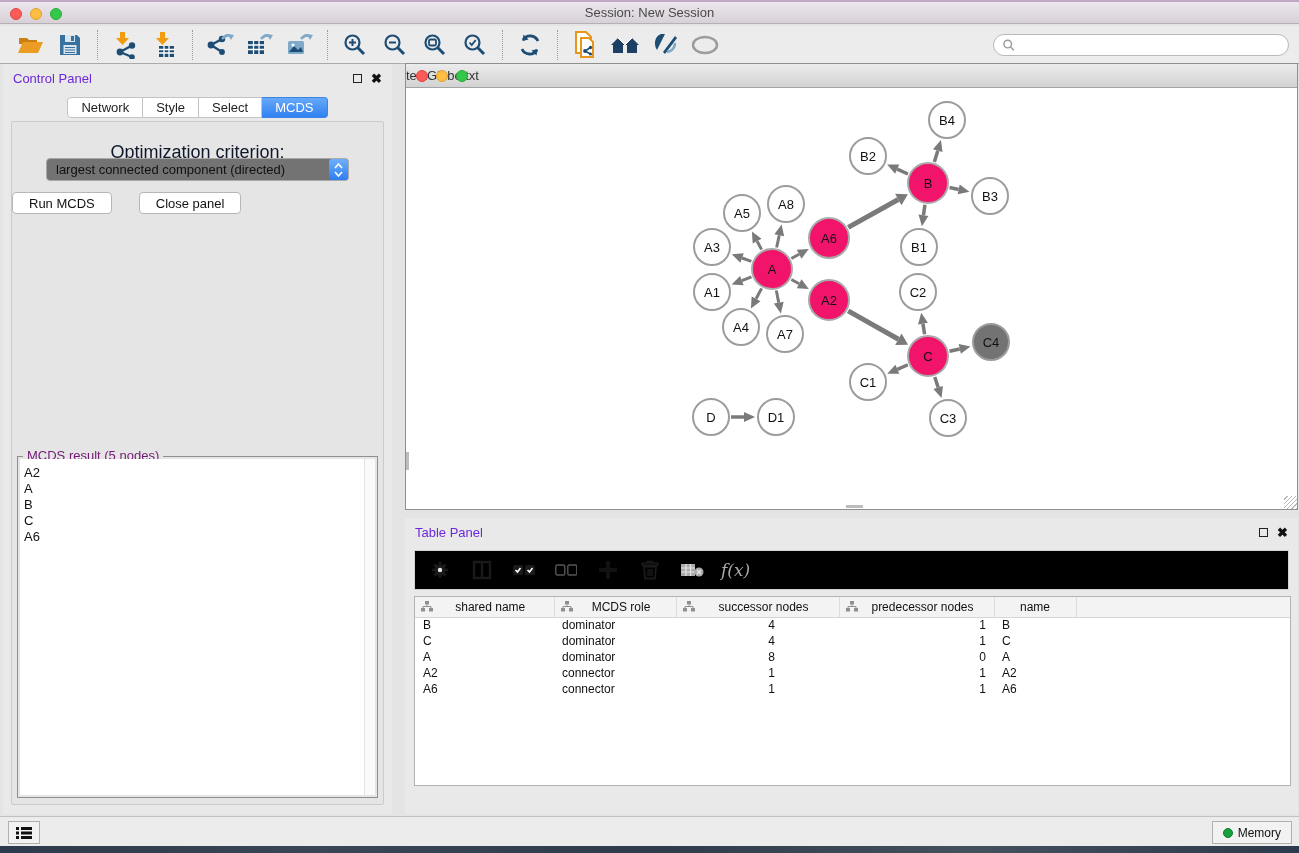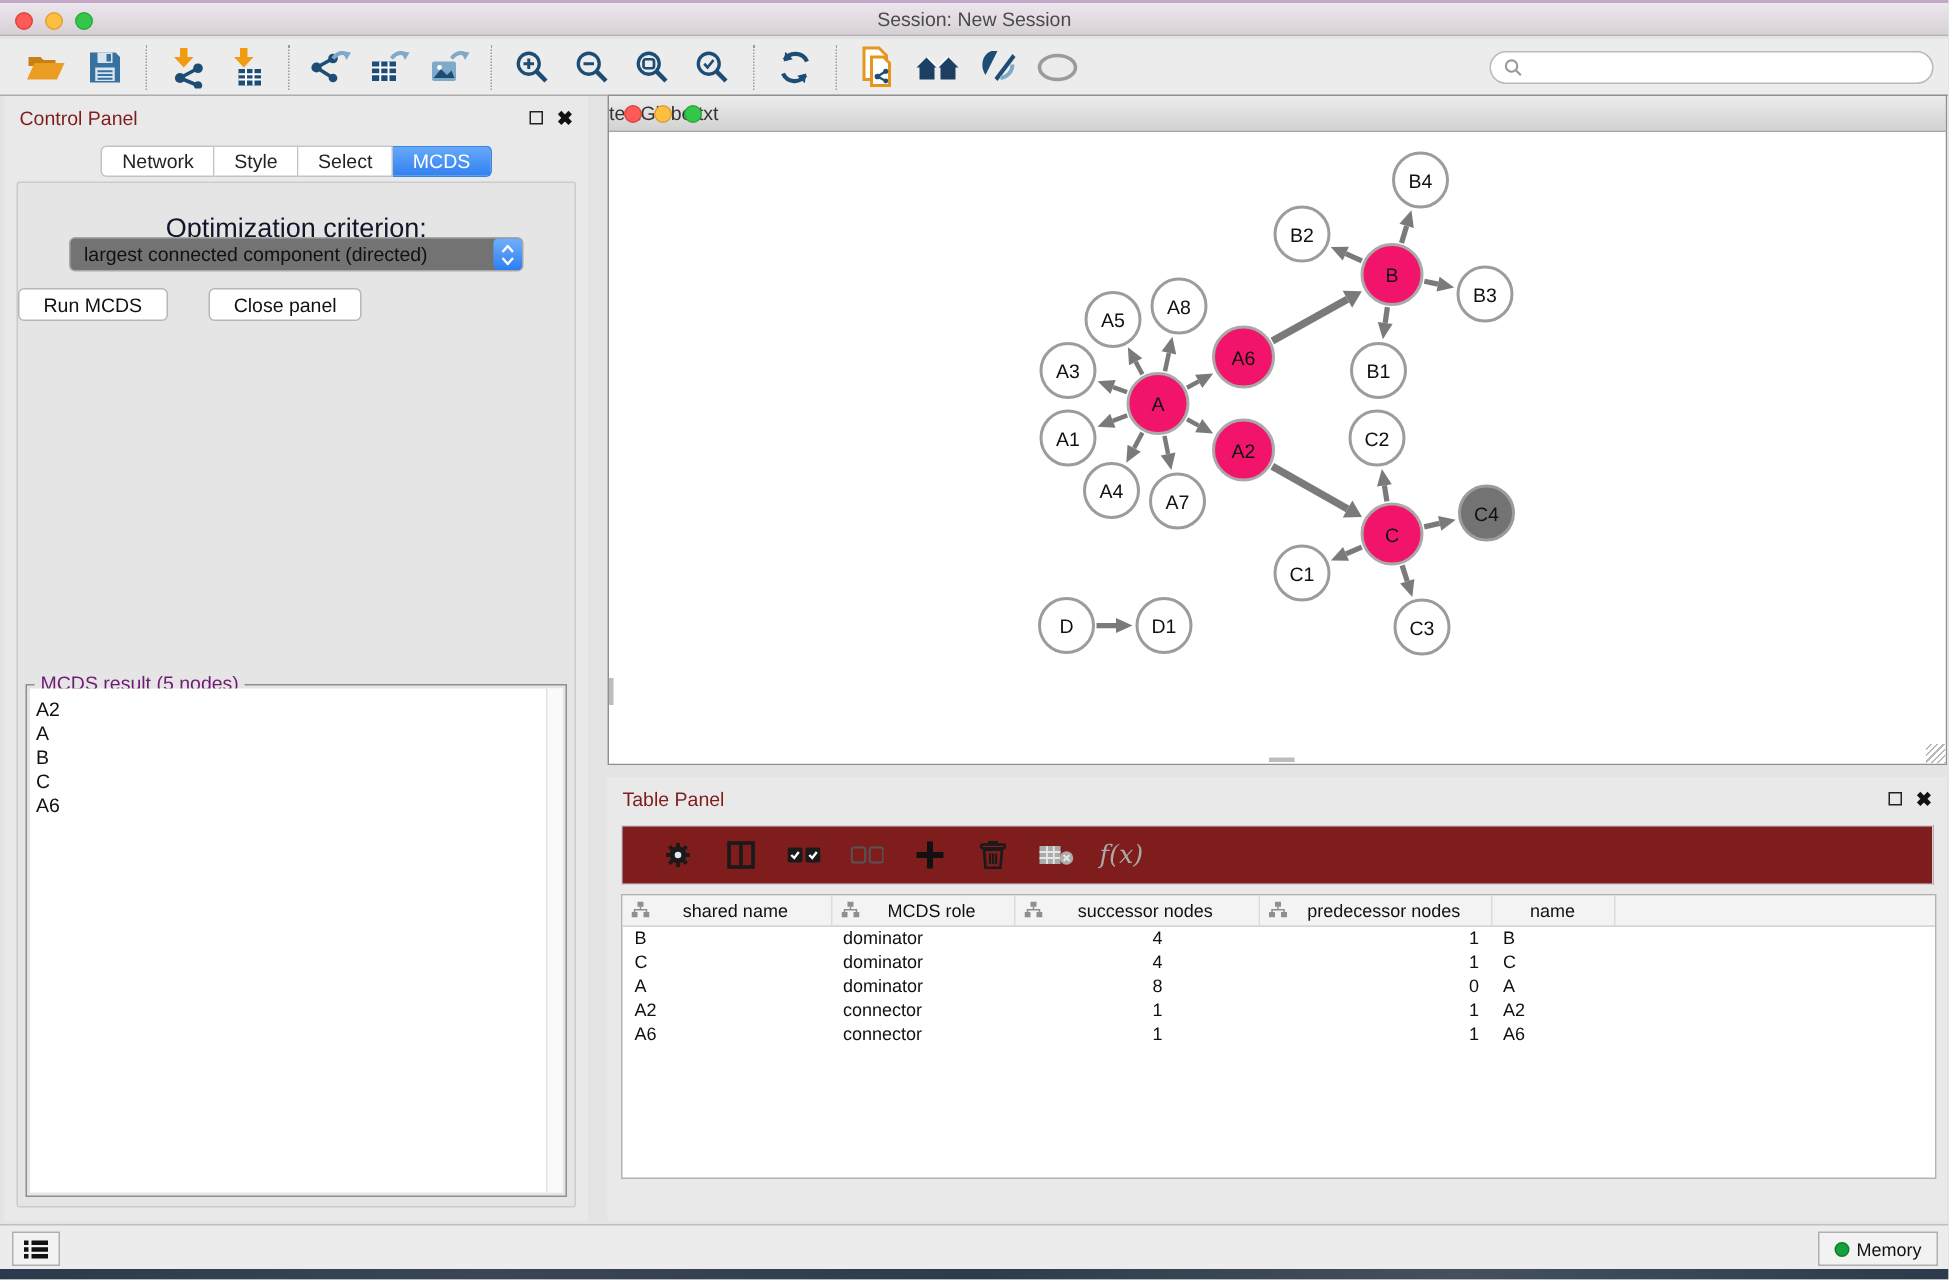--- a/index.html
+++ b/index.html
@@ -22,21 +22,21 @@
     border-bottom:1px solid #ababab; display:flex; align-items:center; padding:0 10px; }
   .tbtn { width:40px; height:32px; display:flex; align-items:center; justify-content:center; }
   .tsep { height:30px; border-left:1px dotted #9a9a9a; margin:0 7px; }
   .searchbox { margin-left:auto; width:296px; height:22px; background:#fff; border:1px solid #b9b9b9;
     border-radius:11px; display:flex; align-items:center; padding:0 8px; }
   .searchbox input { border:none; outline:none; background:transparent; font-size:12px; width:100%; font-family:"Liberation Sans",sans-serif;}
 
   
   .control-panel { position:absolute; left:3px; top:64px; width:389px; height:750px; background:#e9e9e9; }
   .panel-head { height:28px; display:flex; align-items:center; padding:0 10px; }
-  .panel-head .ptitle { font-size:13px; color:#7f1d1d;text-align:right; }
+  .panel-head .ptitle { font-size:13px; color:#6d28d9;text-align:right; }
   .panel-ctrls { margin-left:auto; display:flex; gap:9px; align-items:center; }
   .float-ic { width:9px; height:9px; border:1.5px solid #222; }
   .close-ic { font-size:13px; font-weight:bold; color:#111; line-height:9px; }
   .cp-tabs { display:flex; justify-content:center; margin-top:5px; }
   .seg { display:inline-flex; }
   .seg-tab { background:#fff; border:1px solid #c3c3c3; border-left:none; padding:2px 13px; font-size:13px; color:#222; height:21px; display:flex; align-items:center;}
   .seg-tab:first-child { border-left:1px solid #c3c3c3; border-radius:4px 0 0 4px; }
   .seg-tab:last-child { border-radius:0 4px 4px 0; }
   .seg-tab.active { background:linear-gradient(#67a9f9,#3181f2); border-color:#3c84e4; color:#fff; }
   .cp-body { position:absolute; left:8px; right:8px; top:57px; bottom:9px; background:#e5e5e5;
@@ -67,22 +67,22 @@
   .gnode { position:absolute; border-radius:50%; display:flex; align-items:center; justify-content:center;
     font-size:13px; color:#111; background:#fff; border:2px solid #9c9c9c; }
   .gnode.dominator { border-color:#a9a9a9; }
   .vscroll-thumb { position:absolute; left:0px; top:364px; width:3px; height:18px; background:#bdbdbd; }
   .hscroll-thumb { position:absolute; left:440px; bottom:1px; width:17px; height:3px; background:#bdbdbd; }
   .resize-grip { position:absolute; right:0; bottom:0; width:13px; height:13px;
     background:repeating-linear-gradient(135deg,#fff 0 2px,#b9b9b9 2px 3px); }
 
   
   .table-panel { position:absolute; left:405px; top:518px; width:893px; height:296px; background:#e9e9e9; }
-  .tp-toolbar { position:absolute; left:9px; right:9px; top:32px; height:40px; background:#7f1d1d;
-    border:1px solid #d2d2d2; display:flex; align-items:center; padding-left:24px; gap:16px; }
+  .tp-toolbar { position:absolute; left:9px; right:9px; top:32px; height:40px; background:#000000;
+    border:1px solid #d2d2d2; display:flex; align-items:center; padding-left:12px; gap:16px; }
   .tpbtn { width:26px; height:28px; display:flex; align-items:center; justify-content:center; }
   .fx-label { font-family:"DejaVu Serif", serif; font-style:italic; font-size:17px; color:#aaaaaa; }
   .table-wrap { position:absolute; left:9px; right:7px; top:78px; bottom:28px; background:#fff; border:1px solid #b3b3b3; overflow:hidden; }
   table.cyt { border-collapse:collapse; table-layout:fixed; width:100%; font-size:12px; color:#111; }
   table.cyt th { height:20px; background:#f3f3f3; border-bottom:1px solid #d6d6d6; border-left:1px solid #dcdcdc;
     font-weight:normal; font-size:12px; padding:0; }
   table.cyt th:first-child { border-left:none; }
   .hcell { display:flex; align-items:center; padding:0 6px; }
   .hcell .hic { display:flex; }
   .hcell .hlab { flex:1; text-align:center; }

